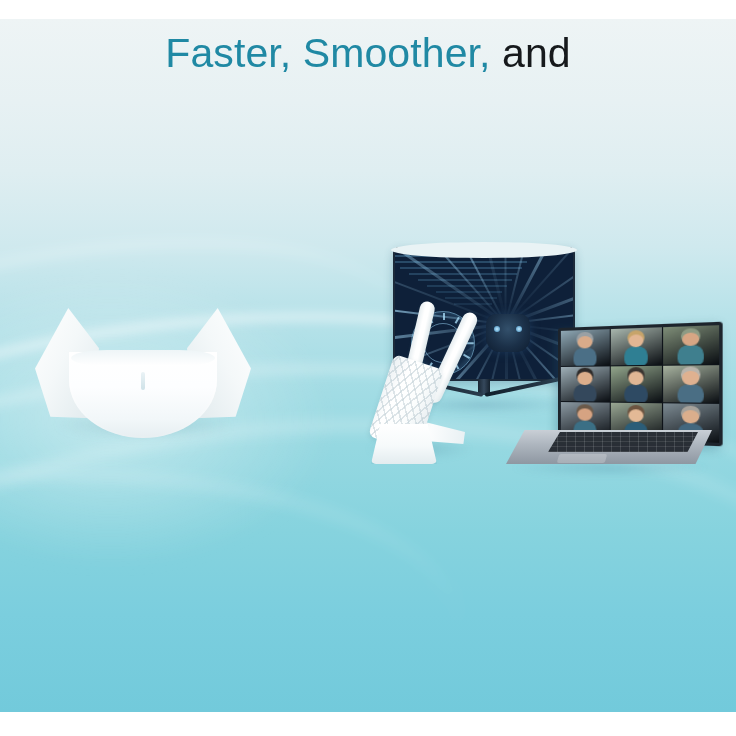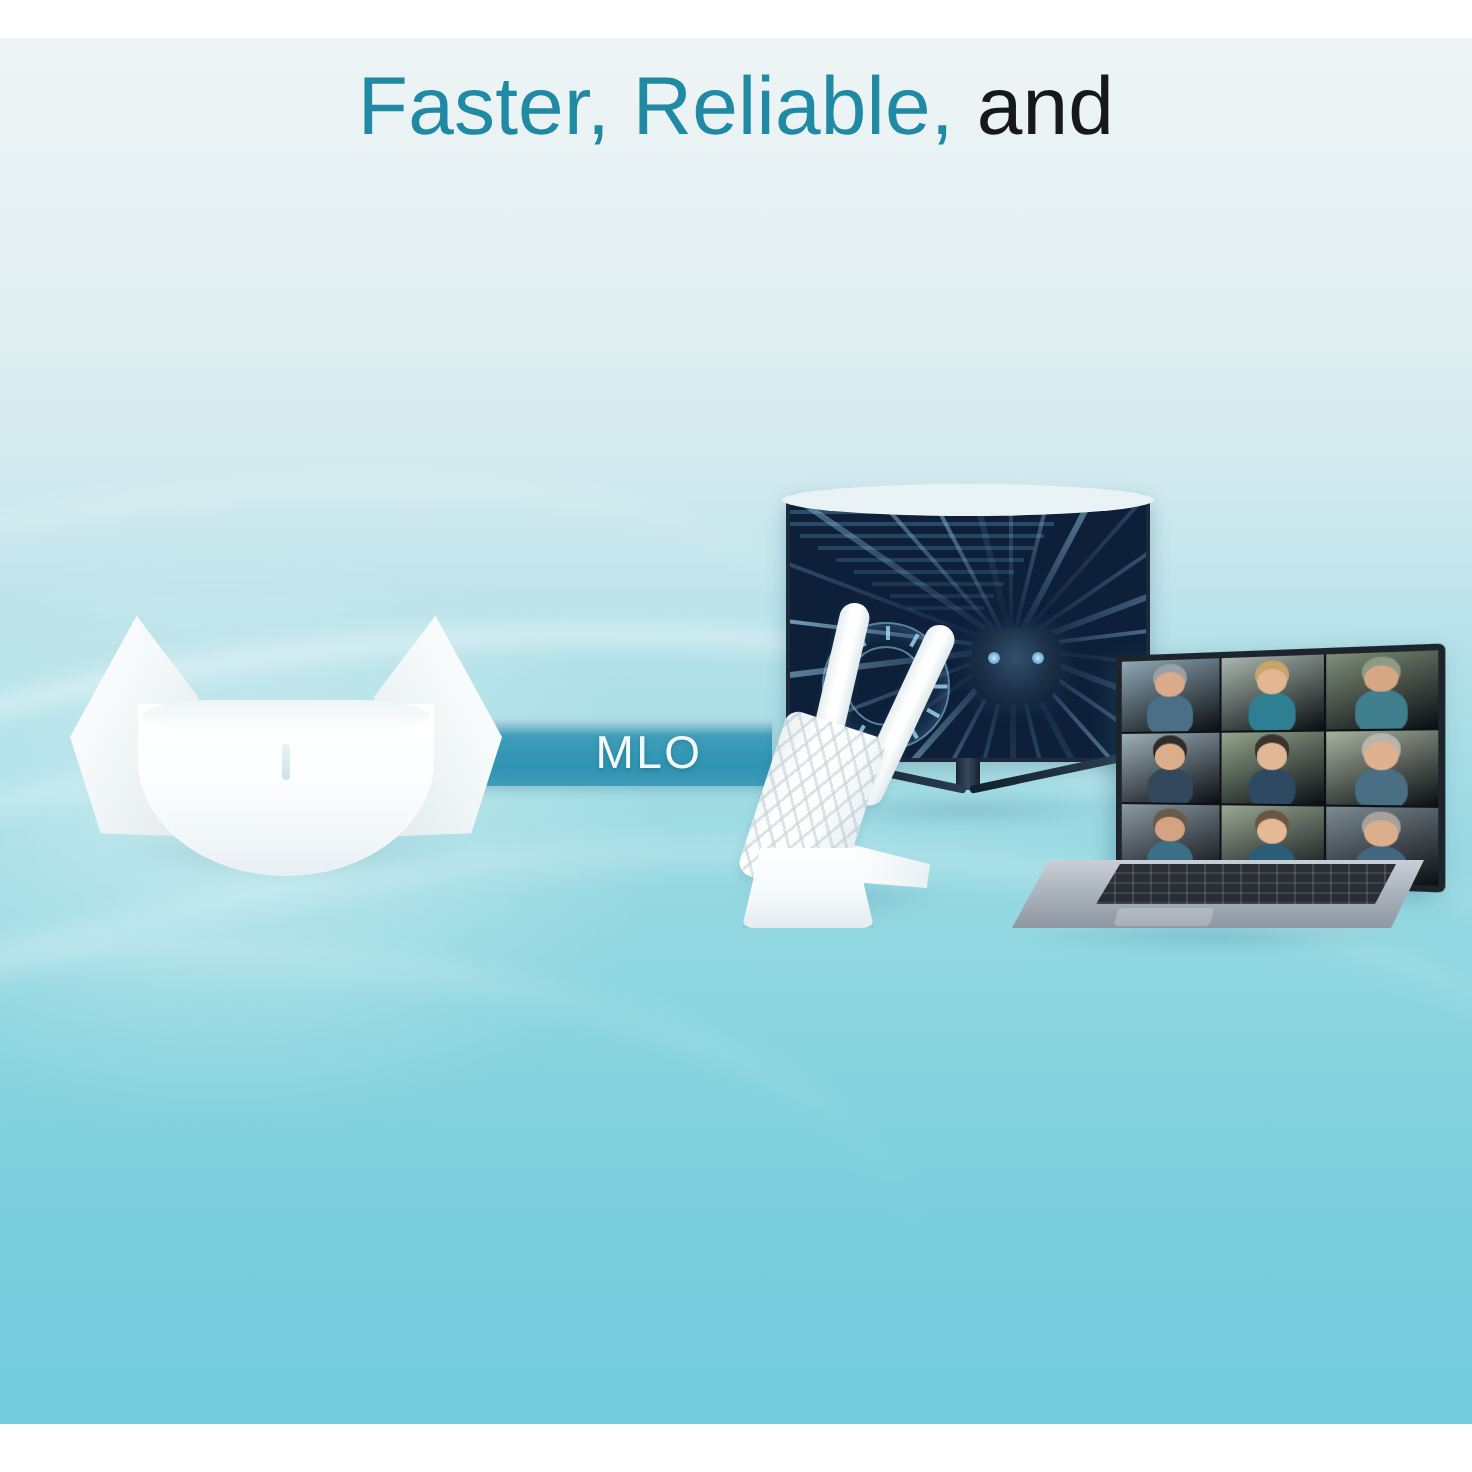--- a/index.html
+++ b/index.html
@@ -248,26 +248,23 @@
     <div class="wave w4"></div>
     <div class="wave w1"></div>
     <div class="wave w2"></div>
     <div class="wave w3"></div>
     <div class="wave w5"></div>
   </div>
   <div class="bg-top-white"></div>
   <div class="bg-bot-white"></div>
 
   <div class="headline">
-    <div><span class="hl-accent">Faster, Reliable,</span><span> and</span></div>
-  </div>
-
-  <div class="mlo-bar">
-    <div class="mlo-label">MLO</div>
-  </div>
+    <div><span class="hl-accent">Faster, Smoother,</span><span> and</span></div>
+  </div>
+
 
   <div class="router">
     <div class="router-shadow"></div>
     <div class="wing wing-l"></div>
     <div class="wing wing-r"></div>
     <div class="router-body"></div>
     <div class="router-lip"></div>
     <div class="router-led"></div>
   </div>
 

